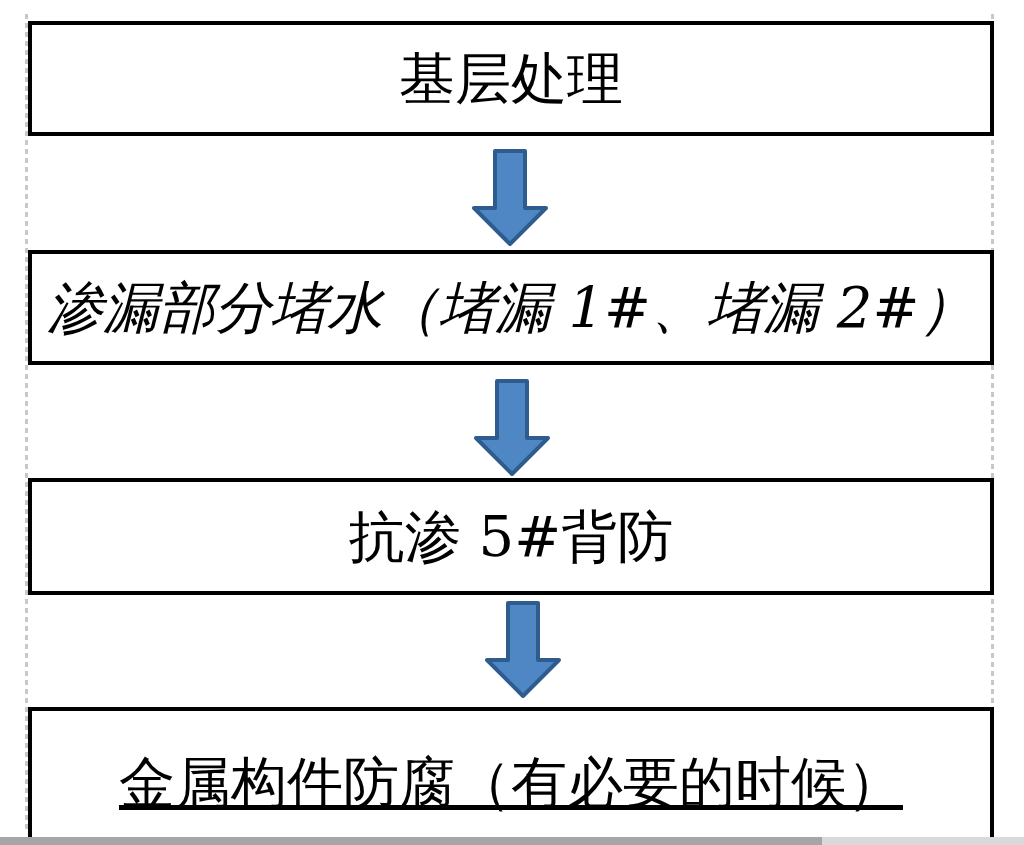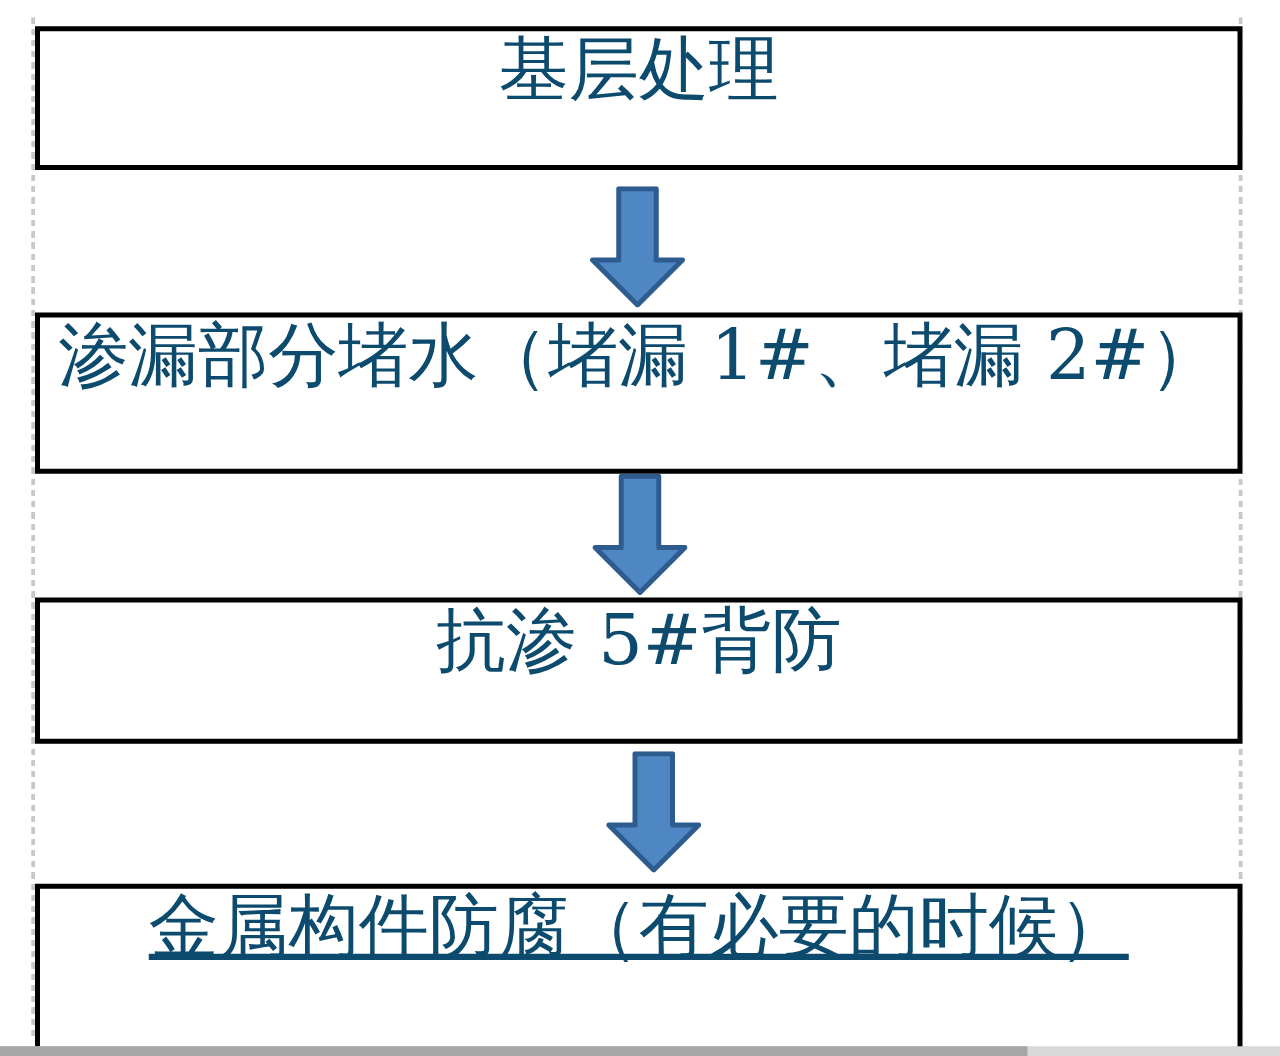--- a/index.html
+++ b/index.html
@@ -16,27 +16,27 @@
     background:repeating-linear-gradient(to bottom,#c8c8c8 0 5px,transparent 5px 9px);
     z-index:1;
   }
   .dash-left{left:25px;}
   .dash-right{left:991px;}
   
   .node{
     position:absolute;left:28px;width:966px;
     box-sizing:border-box;
     background:#ffffff;border:4px solid #000000;
-    display:flex;align-items:flex-start;justify-content:center;
-    font-size:56px;line-height:1.1;color:#0c4a6e;
+    display:flex;align-items:center;justify-content:center;
+    font-size:56px;line-height:1.1;color:#000000;
     white-space:nowrap;overflow:hidden;
     z-index:2;
   }
   .node-1{top:21px;height:115px;}
-  .node-2{top:250px;height:129px;}
+  .node-2{top:250px;height:115px;font-style:italic;}
   .node-3{top:478px;height:117px;}
   .node-4{top:707px;height:152px;text-decoration:underline;}
   
   .arrow{position:absolute;width:76px;height:97px;z-index:1;}
   .arrow-1{left:472px;top:149px;}
   .arrow-2{left:474px;top:379px;}
   .arrow-3{left:485px;top:601px;}
   .arrow svg{display:block;width:100%;height:100%;}
   .arrow polygon{stroke:#2e5c8f;stroke-width:4;stroke-linejoin:round;}
   

